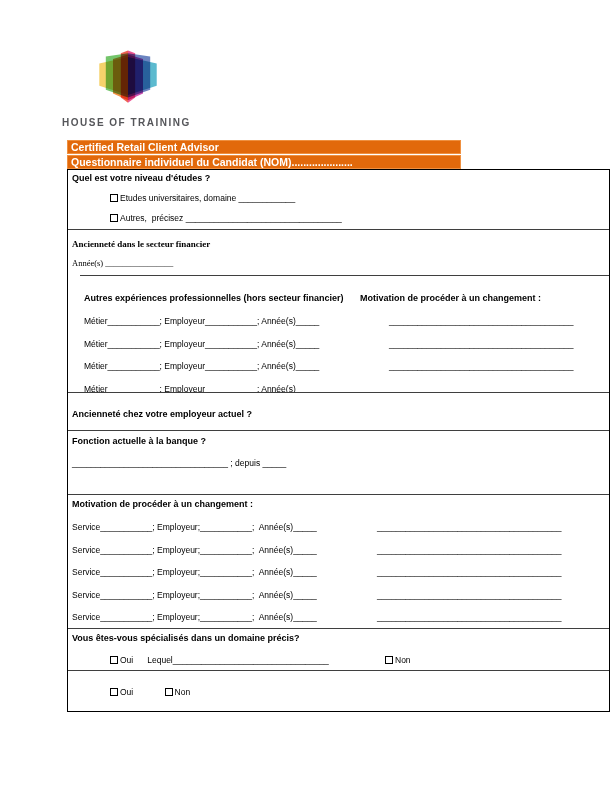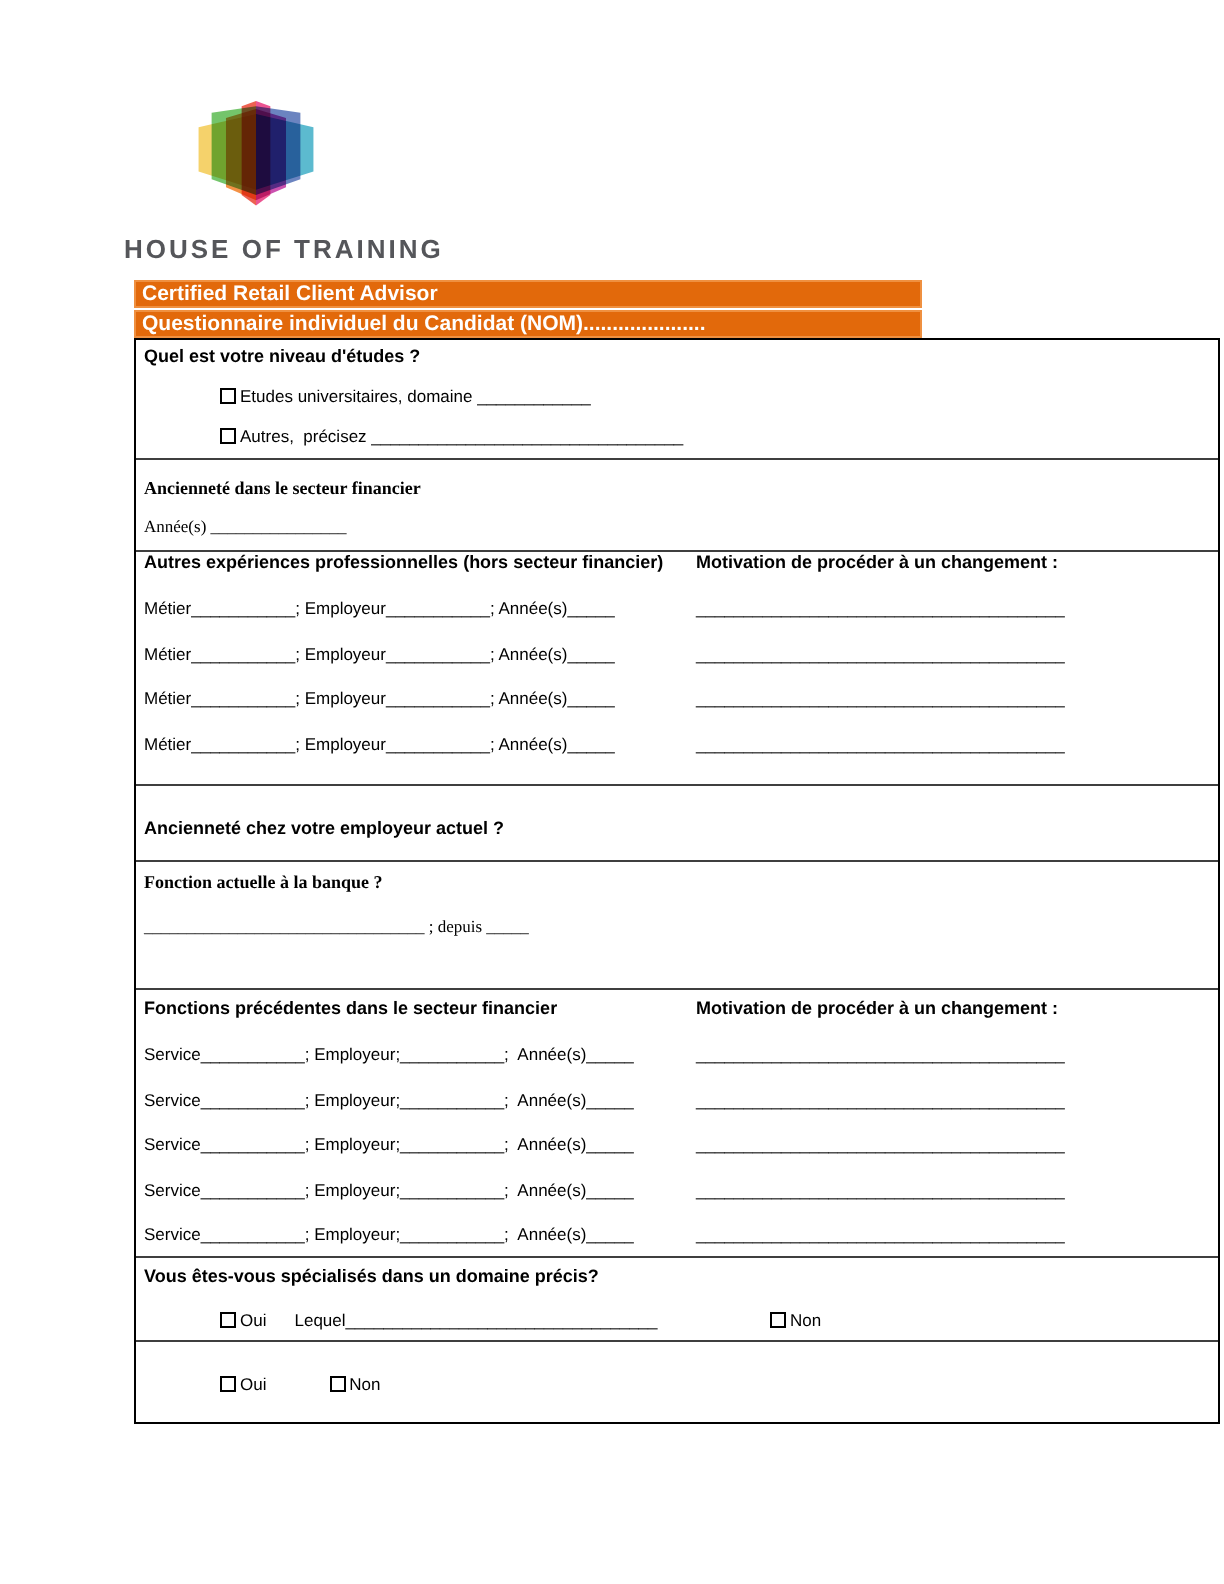--- a/index.html
+++ b/index.html
@@ -1,56 +1,56 @@
 <!DOCTYPE html>
 <html><head>
 <meta charset="utf-8">
 <style>
   html,body{margin:0;padding:0;background:#fff;}
   .page{position:relative;width:612px;height:792px;background:#ffffff;
         font-family:"Liberation Sans",sans-serif;color:#000;overflow:hidden;}
 
   
   .logo{position:absolute;left:95px;top:44px;width:66px;height:62px;}
-  .brand{position:absolute;left:62px;top:117px;font-size:13px;font-weight:bold;
+  .brand{position:absolute;left:62px;top:117px;font-size:10px;font-weight:bold;
          letter-spacing:1.5px;color:#55565A;white-space:pre;}
 
   
   .bar{position:absolute;left:67px;width:394px;height:14px;background:#E2690B;
        border:1px solid #EF9040;box-sizing:border-box;color:#fff;font-weight:bold;
        font-size:10.5px;line-height:12px;padding-left:3px;white-space:nowrap;overflow:hidden;}
   .bar1{top:140px;}
   .bar2{top:155px;}
 
   
   .qtable{position:absolute;left:67px;top:169px;width:543px;height:543px;
           border:1px solid #000;box-sizing:border-box;font-size:8.5px;line-height:10px;}
   .qtable span{white-space:pre;}
   .s{box-sizing:border-box;padding:3px 4px;overflow:hidden;}
   .s + .s{border-top:1px solid #3f3f3f;}
-  .s1{height:59px;} .s2{height:46px;padding-top:9px;font-family:Liberation Serif, serif;} .s3{height:117px;padding-top:0;}
-  .s4{height:38px;padding-top:16px;} .s5{height:64px;padding-top:5px;font-family:Liberation Serif, serif;}
+  .s1{height:59px;} .s2{height:46px;padding-top:9px;font-family:Liberation Serif, serif;} .s3{height:117px;padding-top:17px;margin-left:12px;}
+  .s4{height:38px;padding-top:16px;} .s5{height:64px;padding-top:5px;}
   .s6{height:134px;padding-top:4px;} .s7{height:42px;padding-top:4px;} .s8{height:41px;padding-top:4px;}
 
   .qt{font-weight:bold;font-size:9px;white-space:pre;}
   .opts{margin-left:38px;margin-top:8px;}
   .optline{margin-top:10px;line-height:10px;}
   .cb{display:inline-block;width:6px;height:6px;border:1px solid #000;
       margin-right:2px;vertical-align:-1px;background:#fff;}
   .gap{display:inline-block;width:9px;}
 
   .fill{display:block;}
   .s2 .fill{margin-top:9px;}
   .s4 .fill{margin-top:11px;}
   .s5 .fill{margin-top:12px;}
 
   .duo{display:flex;white-space:nowrap;}
   .lcol{flex:0 0 276px;width:276px;overflow:hidden;}
   .hdr .lcol,.hdr .rcol{font-weight:bold;font-size:9px;}
-  .row{margin-top:12.5px;}
+  .row{margin-top:12.5px;gap:29px;}
   .row1{margin-top:13px;}
 
   .chkrow{margin-top:12px;margin-left:38px;position:relative;}
   .lequel{margin-left:14px;}
   .non-abs{position:absolute;left:275px;top:0;}
   .non-inline{margin-left:29px;}
 </style>
 </head>
 <body>
 
@@ -125,21 +125,20 @@
       <span class="fill">Année(s) ________________</span>
     </div>
 
     <div class="s s5">
       <div class="qt">Fonction actuelle à la banque ?</div>
       <span class="fill">_________________________________ ; depuis _____</span>
     </div>
 
     <div class="s s6">
       <div class="duo hdr">
-        <span class="lcol">Fonctions précédentes dans le secteur financier</span>
         <span class="rcol">Motivation de procéder à un changement :</span>
       </div>
       <div class="duo row row1">
         <span class="lcol">Service___________; Employeur;___________;  Année(s)_____</span>
         <span class="rcol">_______________________________________</span>
       </div>
       <div class="duo row">
         <span class="lcol">Service___________; Employeur;___________;  Année(s)_____</span>
         <span class="rcol">_______________________________________</span>
       </div>

